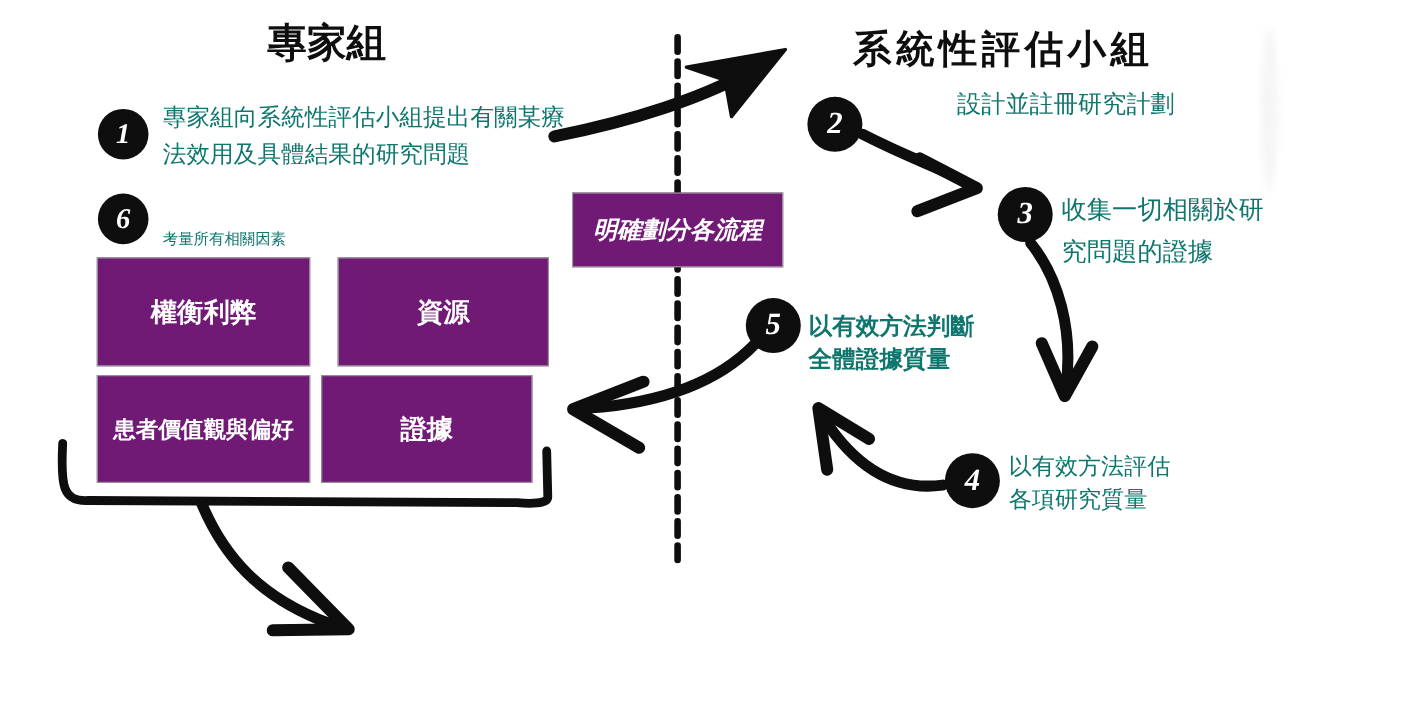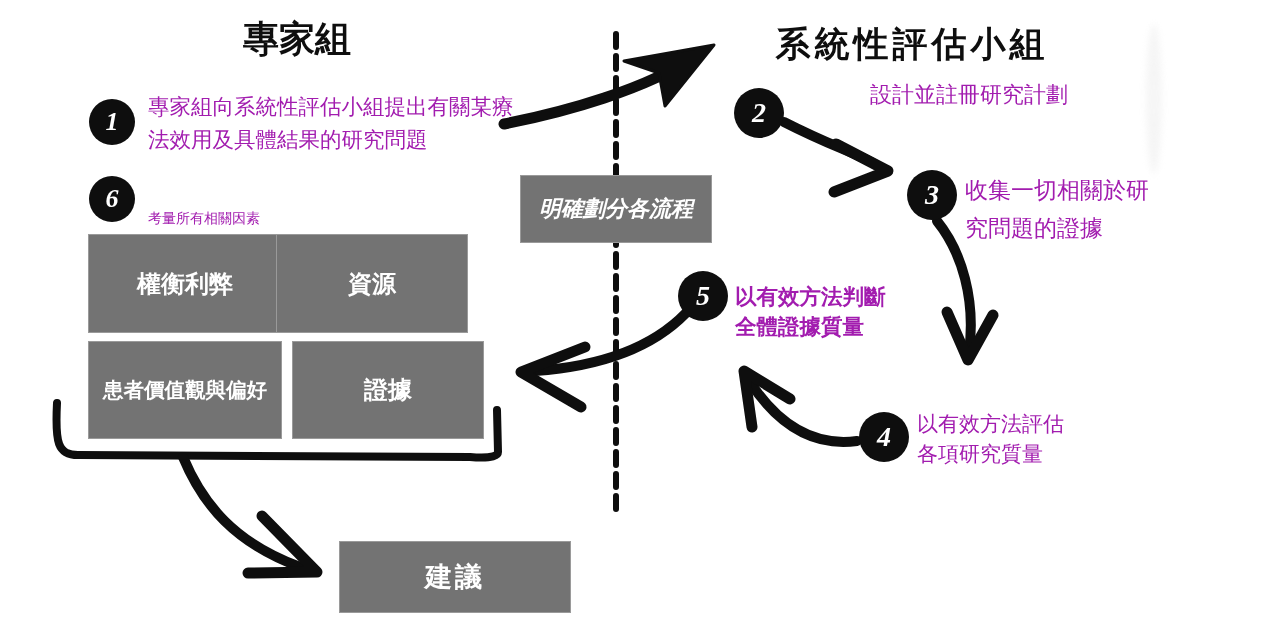--- a/index.html
+++ b/index.html
@@ -19,36 +19,36 @@
     display:flex;align-items:center;justify-content:center;
     font-style:italic;font-weight:bold;font-family:"Liberation Serif", serif;
   }
   #circle-1{left:89px;top:99px;width:46px;height:46px;font-size:26px;}
   #circle-6{left:89px;top:176px;width:46px;height:46px;font-size:26px;}
   #circle-2{left:734px;top:88px;width:50px;height:50px;font-size:28px;}
   #circle-3{left:907px;top:170px;width:50px;height:50px;font-size:28px;}
   #circle-5{left:678px;top:271px;width:50px;height:50px;font-size:28px;}
   #circle-4{left:859px;top:412px;width:50px;height:50px;font-size:28px;}
   .step-text{
-    position:absolute;color:#a21caf;font-family:"Liberation Serif", serif;
+    position:absolute;color:#0f766e;font-family:"Liberation Serif", serif;
     font-weight:500;word-break:break-all;
   }
   #text-1{left:148px;top:91px;width:370px;font-size:21.5px;line-height:33px;}
   #text-6{left:148px;top:204px;width:220px;font-size:14px;line-height:30px;}
   #text-2{left:870px;top:81px;width:220px;font-size:22px;line-height:28px;}
   #text-3{left:965px;top:172px;width:200px;font-size:23px;line-height:38px;}
   #text-5{left:735px;top:282px;width:162px;font-size:21.5px;line-height:30px;font-weight:bold;}
   #text-4{left:917px;top:409px;width:160px;font-size:21px;line-height:30px;}
   .black-box{
-    position:absolute;background:#737373;color:#fff;border:1px solid #9a9a9a;
+    position:absolute;background:#701a75;color:#fff;border:1px solid #9a9a9a;
     display:flex;align-items:center;justify-content:center;
     font-weight:bold;font-family:"Liberation Serif", serif;text-align:center;
   }
   #factor-benefits{left:88px;top:234px;width:192px;height:97px;font-size:24px;}
-  #factor-resources{left:276px;top:234px;width:190px;height:97px;font-size:24px;}
+  #factor-resources{left:307px;top:234px;width:190px;height:97px;font-size:24px;}
   #factor-values{left:88px;top:341px;width:192px;height:96px;font-size:20.5px;}
   #factor-evidence{left:292px;top:341px;width:190px;height:96px;font-size:24px;}
   #divider-box{
     left:520px;top:175px;width:190px;height:66px;font-size:22px;
     font-style:italic;font-family:"Liberation Sans", sans-serif;font-weight:bold;
   }
   #recommendation-box{left:339px;top:541px;width:230px;height:70px;font-size:27px;letter-spacing:3px;}
   #scan-artifact{
     position:absolute;left:1146px;top:24px;width:16px;height:150px;border-radius:50%;
     background:#eeeeee;opacity:0.55;filter:blur(3px);
@@ -107,15 +107,14 @@
   <div id="circle-6" class="num-circle">6</div>
   <div id="text-6" class="step-text">考量所有相關因素</div>
 
   <div id="factor-benefits" class="black-box">權衡利弊</div>
   <div id="factor-resources" class="black-box">資源</div>
   <div id="factor-evidence" class="black-box">證據</div>
   <div id="factor-values" class="black-box">患者價值觀與偏好</div>
 
   <div id="divider-box" class="black-box">明確劃分各流程</div>
 
-  <div id="recommendation-box" class="black-box">建議</div>
 
 </div>
 
 </body></html>

